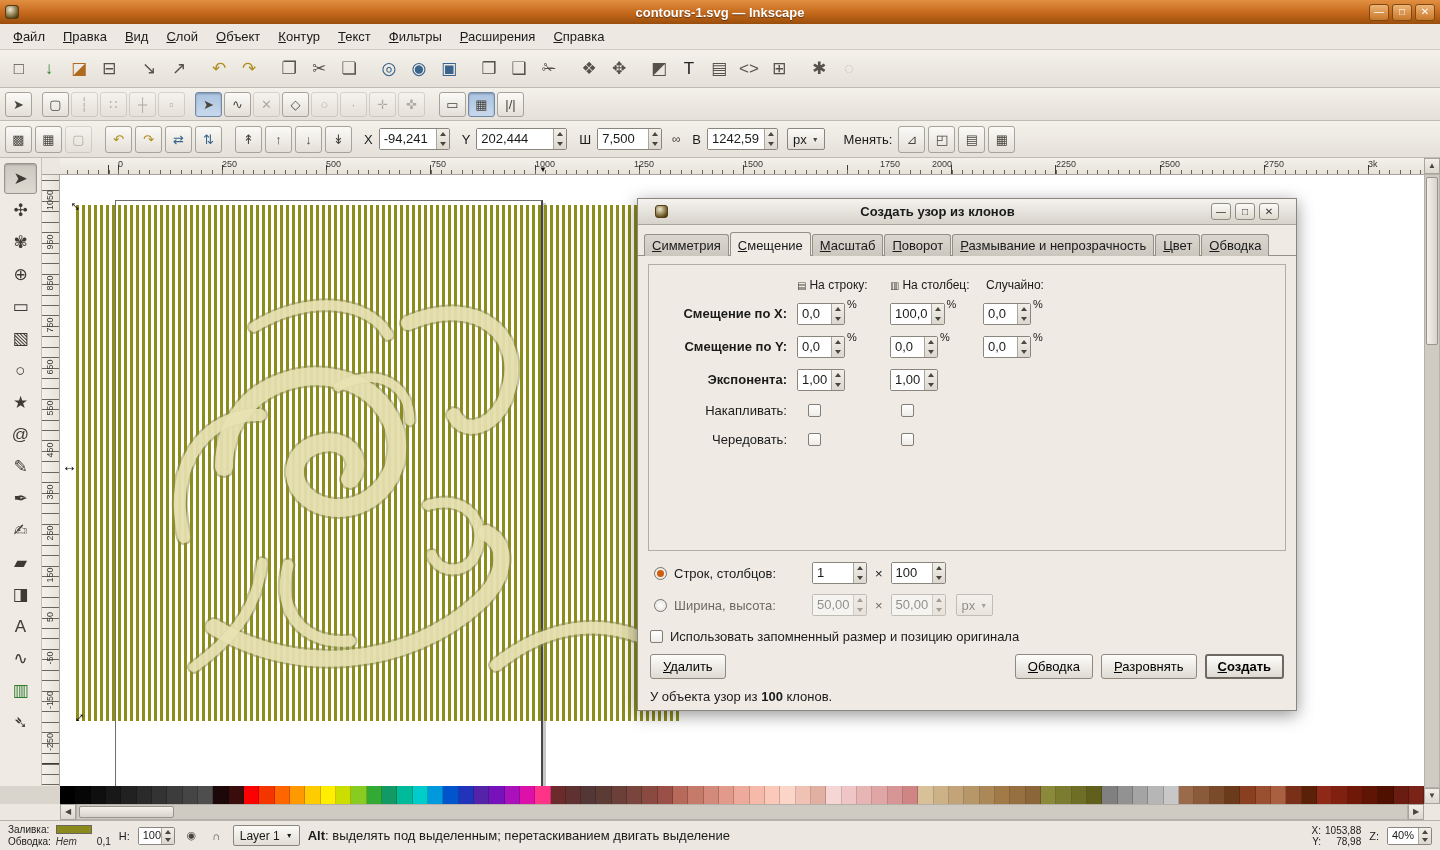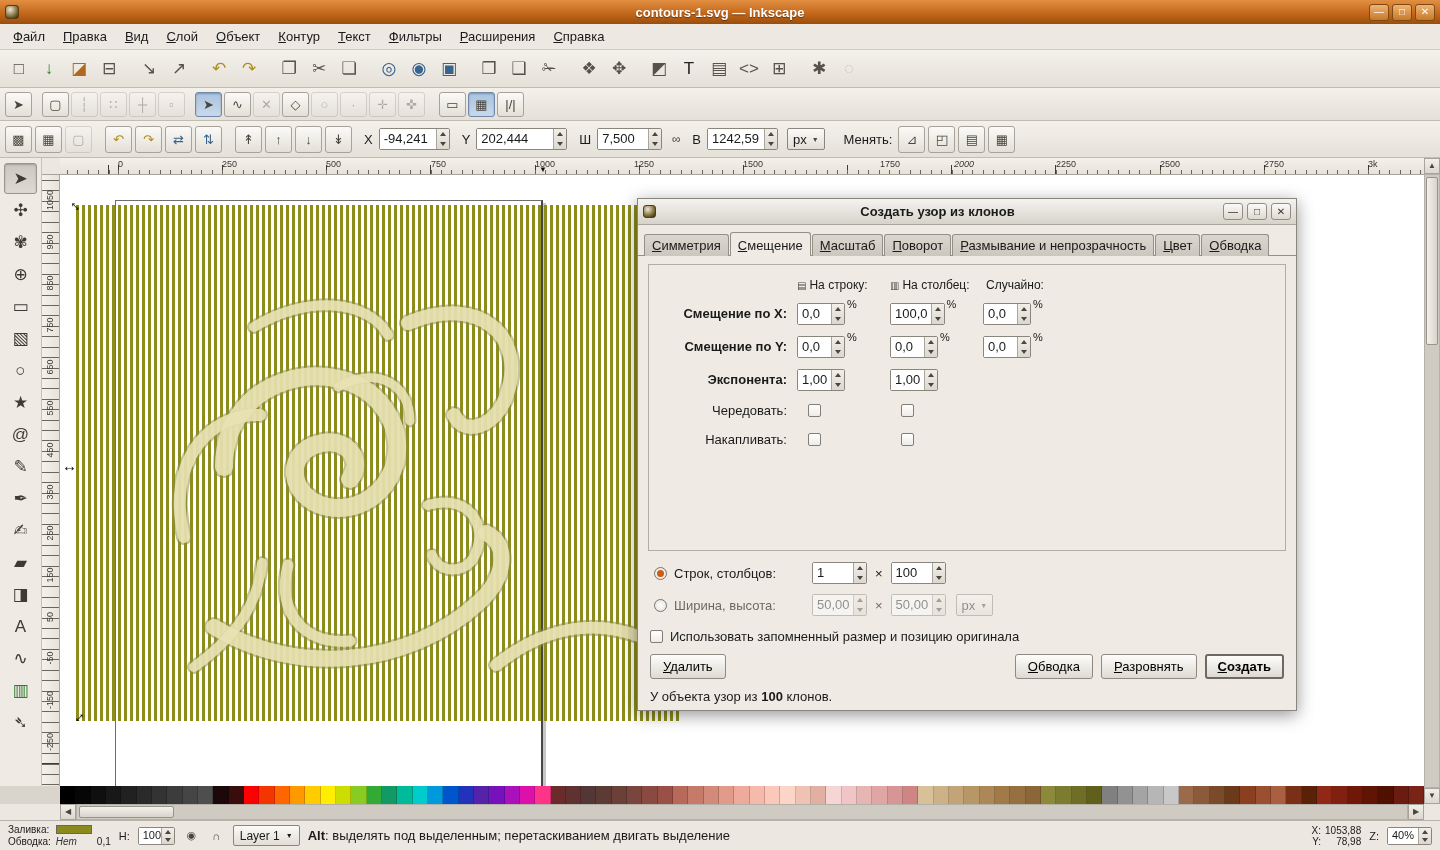--- a/index.html
+++ b/index.html
@@ -118,21 +118,21 @@
     color:#4a463e; background:transparent; border:1px solid transparent; border-radius:2px; }
   .layer-combo { display:inline-flex; align-items:center; gap:6px; height:21px; padding:0 6px;
     border:1px solid #8a867e; border-radius:2px; background:linear-gradient(#fbfaf7,#e2ded6); font-size:12px; }
   .status-msg { flex:1; font-size:13px; white-space:nowrap; overflow:hidden; }
   .coords { display:grid; grid-template-columns:auto auto; column-gap:4px; font-size:10px; text-align:right; }
 
   
   .dialog { position:absolute; left:637px; top:198px; width:660px; height:513px; background:#efebe4;
     border:1px solid #8a867e; box-shadow:0 4px 16px rgba(0,0,0,.42); z-index:20; }
   .dlg-tb { height:26px; display:flex; align-items:center; background:linear-gradient(#f5f3ef,#d7d3cb);
-    border-bottom:1px solid #aaa69e; padding:0 5px; }
+    border-bottom:1px solid #aaa69e; padding:0 17px; }
   .dlg-icon { width:13px; height:13px; border-radius:3px; background:radial-gradient(circle at 35% 30%,#f0e6d0,#6b5a25 70%,#2a2410); border:1px solid #5a3a10; }
   .dlg-title { flex:1; text-align:center; font-weight:bold; font-size:13px; }
   .dlg-btn { width:20px; height:17px; margin-left:4px; border:1px solid #918d85; border-radius:3px;
     background:linear-gradient(#fbfaf7,#dedacf); font-size:10px; line-height:14px; text-align:center; color:#333; font-family:inherit; }
   .tabs { display:flex; align-items:flex-end; height:31px; padding:6px 6px 0 6px; border-bottom:1px solid #948f87; }
   .tab { display:inline-block; font-size:13px; padding:3px 7px; margin-right:1px; border:1px solid #948f87; border-bottom:none;
     border-radius:3px 3px 0 0; background:linear-gradient(#dbd7cf,#cbc7bf); position:relative; bottom:-1px; white-space:nowrap; }
   .tab::first-letter { text-decoration:underline; }
   .tab.active { background:#efebe4; padding-top:5px; }
   .dlg-frame { margin:8px 10px 6px 10px; border:1px solid #b2aea6; height:287px; padding:8px 0 0 0; }
@@ -365,21 +365,21 @@
     <span class="hmarker" style="left:479px">▼</span>
 
   <span class="hrl" style="left: 58px;">0</span>
       <span class="hrl" style="left: 162px;">250</span>
       <span class="hrl" style="left: 266px;">500</span>
       <span class="hrl" style="left: 371px;">750</span>
       <span class="hrl" style="left: 475px;">1000</span>
       <span class="hrl" style="left: 574px;">1250</span>
       <span class="hrl" style="left: 683px;">1500</span>
       <span class="hrl" style="left: 787px; margin-left: 33px;">1750</span>
-      <span class="hrl" style="left: 894px; font-style: italic;">2000</span>
+      <span class="hrl" style="left: 872px;">2000</span>
       <span class="hrl" style="left: 996px;">2250</span>
       <span class="hrl" style="left: 1100px;">2500</span>
       <span class="hrl" style="left: 1204px;">2750</span>
       <span class="hrl" style="left: 1308px;">3k</span>
     </div>
   <div class="vruler">
 
   <span class="vrl" style="top: 26px;">1050</span>
       <span class="vrl" style="top: 68px;">950</span>
       <span class="vrl" style="top: 109px;">850</span>
@@ -608,31 +608,31 @@
                   <span class="sb up"></span>
                   <span class="sb dn"></span>
                 </span>
               </span>
             </span>
           </span>
       </div>
       <div>
 
           <div class="trow" style="height:29px">
+            <span class="tlabel normal">Накапливать:</span>
+            <span class="tcell">
+              <span class="cb"></span>
+            </span>
+            <span class="tcell">
+              <span class="cb"></span>
+            </span>
+          </div>
+
+          <div class="trow" style="height:29px">
             <span class="tlabel normal">Чередовать:</span>
-            <span class="tcell">
-              <span class="cb"></span>
-            </span>
-            <span class="tcell">
-              <span class="cb"></span>
-            </span>
-          </div>
-
-          <div class="trow" style="height:29px">
-            <span class="tlabel normal">Накапливать:</span>
             <span class="tcell">
               <span class="cb"></span>
             </span>
             <span class="tcell">
               <span class="cb"></span>
             </span>
           </div>
 
         </div>
     </div>

